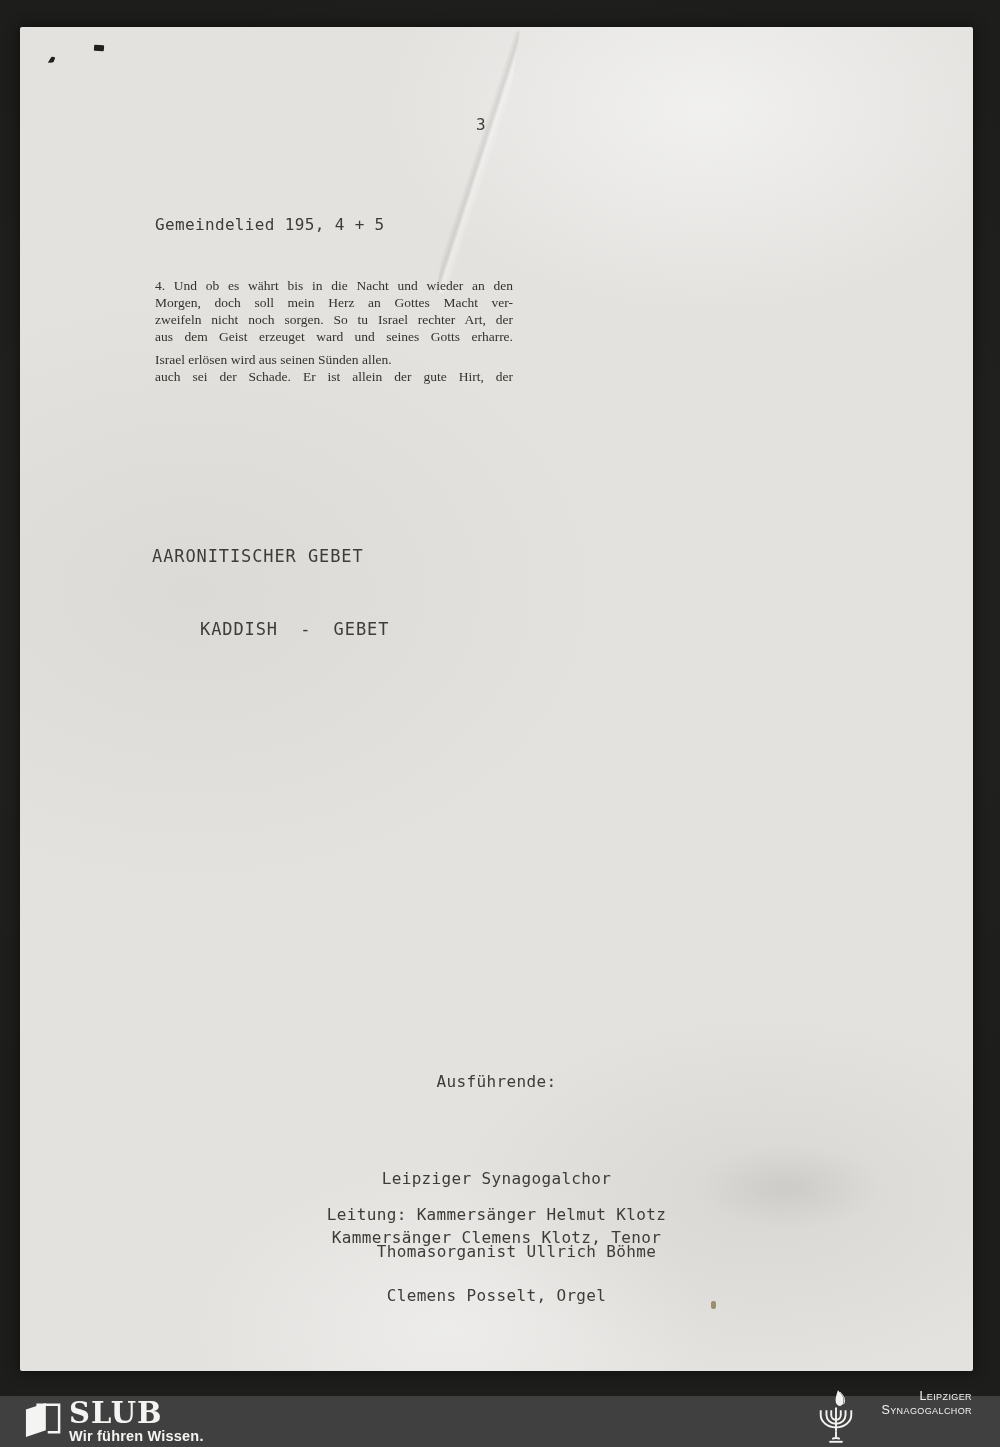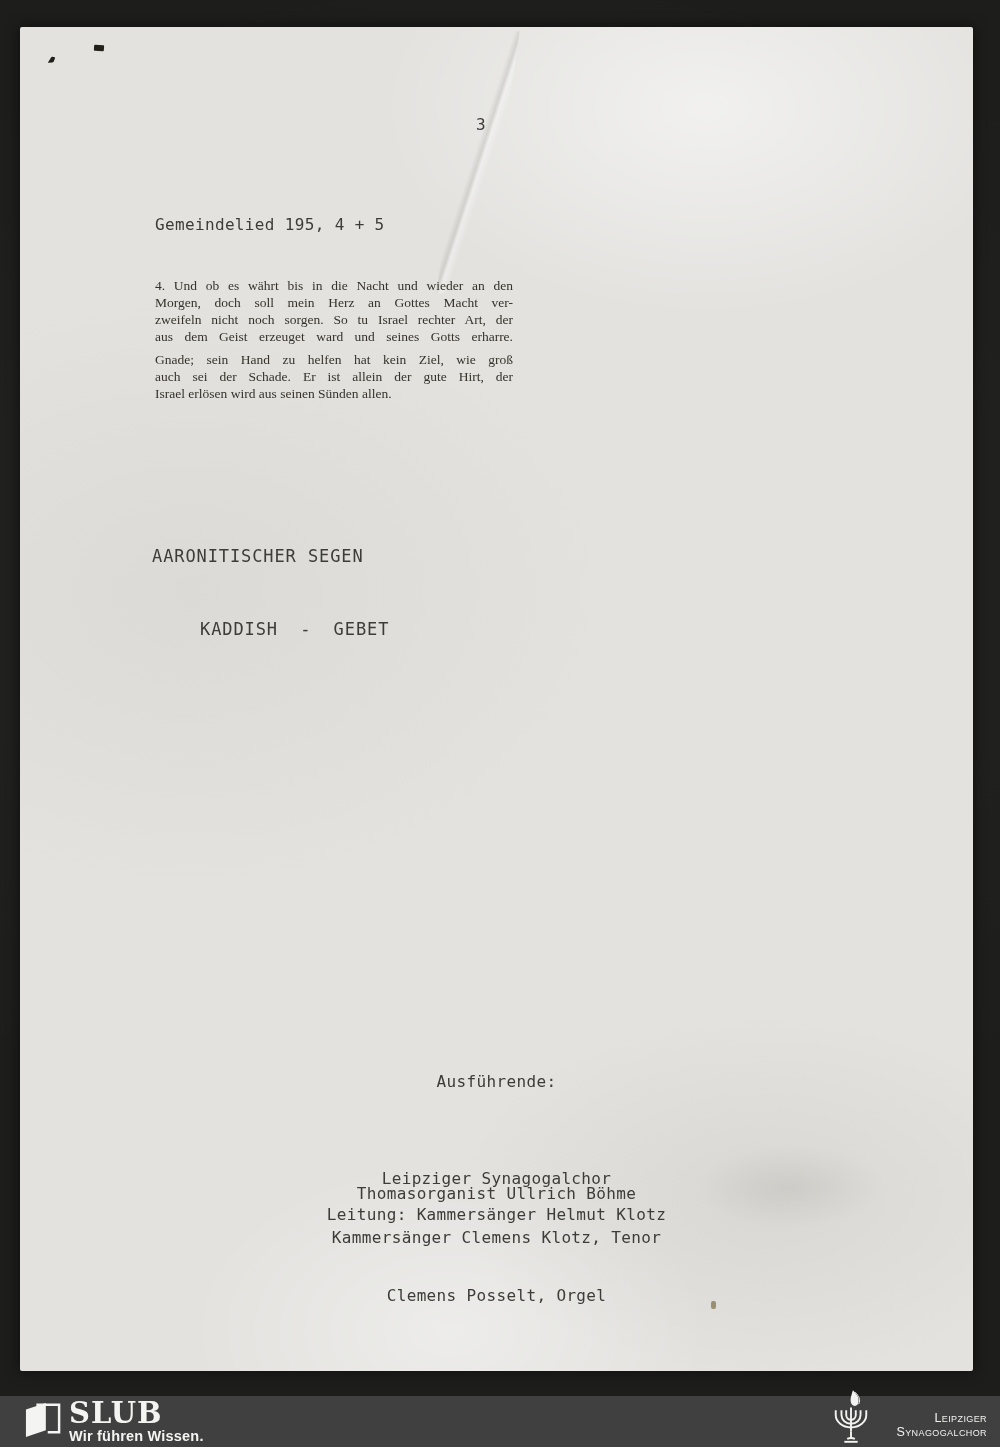--- a/index.html
+++ b/index.html
@@ -53,38 +53,38 @@
   .hymn-attribution{text-align:right;padding-right:12px;font-size:12.5px;margin-top:1px;}
 
   .section-title{position:absolute;left:132px;font-size:17px;letter-spacing:0.9px;white-space:pre;}
   .section-title-1{top:519px;}
   .section-title-2{top:592px;margin-left:48px;}
 
   .centered-block{position:absolute;left:0;width:953px;text-align:center;font-size:16px;white-space:pre;}
   .performers-heading{top:1045px;}
   .ensemble-lines{top:1103px;line-height:19.5px;}
   .direction-line{top:1178px;}
-  .organist-line{top:1157px;}
+  .organist-line{top:1215px;padding-left:20px;}
 
   .footer-bar{
     position:absolute;left:0;bottom:0;width:1000px;height:51px;
     background:#404040;
   }
   .slub-logo{position:absolute;left:24px;top:3px;display:flex;}
   .book-icon{width:38px;height:36px;margin-top:2px;}
   .slub-textcol{margin-left:7px;}
   .slub-wordmark{
     font-family:"DejaVu Serif","Liberation Serif",serif;font-weight:bold;
     font-size:29px;line-height:29px;color:#f4f4f2;letter-spacing:1px;
   }
   .slub-tagline{
     font-family:"Liberation Sans","DejaVu Sans",sans-serif;font-weight:bold;
     font-size:14.5px;line-height:16px;color:#f4f4f2;margin-top:0px;letter-spacing:0.2px;
   }
-  .choir-logo{position:absolute;right:13px;bottom:4px;display:flex;align-items:flex-end;}
+  .choir-logo{position:absolute;right:28px;bottom:4px;display:flex;align-items:flex-start;}
   .menorah-icon{width:42px;height:56px;margin-bottom:-2px;}
   .choir-textcol{
     font-family:"Liberation Sans","DejaVu Sans",sans-serif;
     font-variant:small-caps;color:#f2f2f0;text-align:right;
     font-size:12.5px;line-height:14px;letter-spacing:0.4px;margin-left:24px;margin-bottom:4px;
   }
 </style>
 </head>
 <body>
 
@@ -100,26 +100,25 @@
   <div class="tw page-number">3</div>
 
   <div class="tw hymn-heading">Gemeindelied 195, 4 + 5</div>
 
   <div class="hymn-block">
     <div class="hymn-line">4. Und ob es währt bis in die Nacht und wieder an den</div>
     <div class="hymn-line">Morgen, doch soll mein Herz an Gottes Macht ver-</div>
     <div class="hymn-line">zweifeln nicht noch sorgen. So tu Israel rechter Art, der</div>
     <div class="hymn-line">aus dem Geist erzeuget ward und seines Gotts erharre.</div>
     <div class="verse-gap"></div>
-    <div class="hymn-line">Gnade; sein Hand zu helfen hat kein Ziel, wie groß</div>
+    <div class="hymn-line no-just">Israel erlösen wird aus seinen Sünden allen.</div>
     <div class="hymn-line">auch sei der Schade. Er ist allein der gute Hirt, der</div>
-    <div class="hymn-line no-just">Israel erlösen wird aus seinen Sünden allen.</div>
   </div>
 
-  <div class="tw section-title section-title-1">AARONITISCHER SEGEN</div>
+  <div class="tw section-title section-title-1">AARONITISCHER GEBET</div>
   <div class="tw section-title section-title-2">KADDISH  -  GEBET</div>
 
   <div class="tw centered-block performers-heading">Ausführende:</div>
 
   <div class="tw centered-block ensemble-lines">
     <div>Leipziger Synagogalchor</div>
     <div>Kammersänger Clemens Klotz, Tenor</div>
     <div>Clemens Posselt, Orgel</div>
   </div>
 

